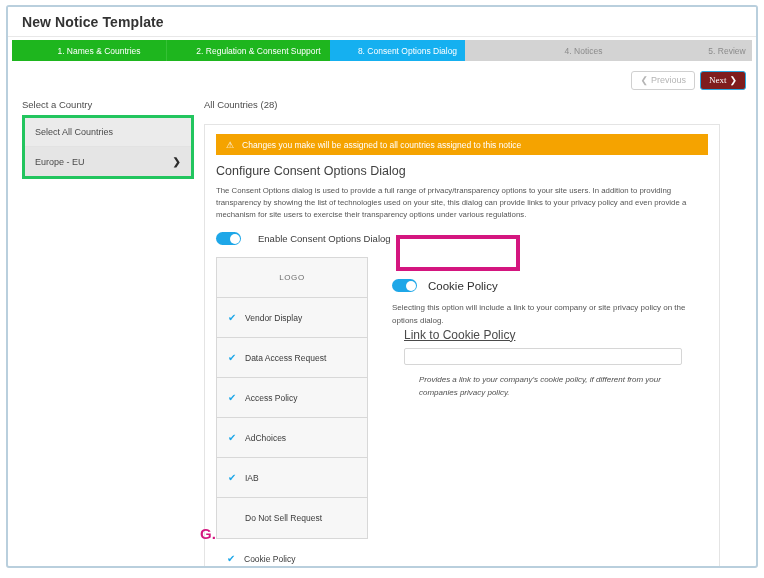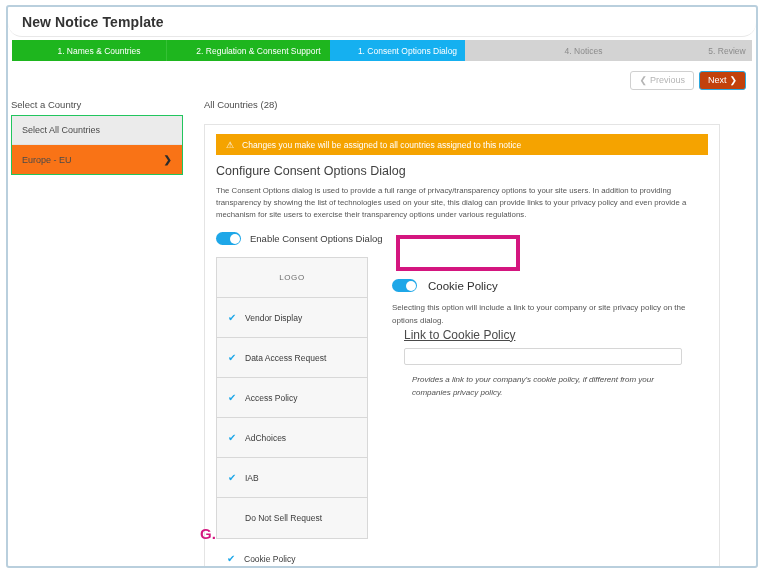--- a/index.html
+++ b/index.html
@@ -26,21 +26,20 @@
   }
 
   
   .title-bar {
     height: 30px;
     padding: 0 0 0 14px;
     display: flex;
     align-items: center;
     background: #ffffff;
     border-bottom: 1px solid #e8e8e8;
-    border-radius: 14px;
   }
   .title-text {
     font-size: 14px;
     font-weight: bold;
     color: #333333;
     letter-spacing: .1px;
   }
 
   
   .steps {
@@ -88,47 +87,48 @@
     display: inline-flex;
     align-items: center;
     gap: 3px;
   }
   .btn-prev {
     background: #ffffff;
     border: 1px solid #d0d0d0;
     color: #b5b5b5;
   }
   .btn-next {
-    background: #c2410c;
+    background: #7f1d1d;
     border: 1px solid #2aa8e0;
     color: #ffffff;
+    font-family: Liberation Serif, serif;
   }
 
   
   .body-area {
     display: flex;
     padding: 6px 0 0 0;
     height: 470px;
   }
 
   
   .left-col {
     width: 196px;
     flex: 0 0 196px;
-    padding-left: 3px;
+    padding-left: 14px;
   }
   .col-label {
     font-size: 9.5px;
     color: #4c4c4c;
     margin-bottom: 5px;
   }
   .country-list {
     width: 172px;
-    border: 1px solid #22c55e;
-    background: #f97316;
+    border: 3px solid #22c55e;
+    background: #e5e5e5;
   }
   .country-item {
     font-size: 9px;
     color: #4a4a4a;
     padding: 9px 10px;
     display: flex;
     align-items: center;
     justify-content: space-between;
     cursor: pointer;
   }
@@ -196,21 +196,21 @@
     right: 1.5px;
     top: 1.5px;
     width: 10px;
     height: 10px;
     border-radius: 50%;
     background: #ffffff;
   }
   .toggle-row {
     display: flex;
     align-items: center;
-    gap: 9px;
+    gap: 17px;
     margin-bottom: 12px;
   }
   .toggle-label { font-size: 9.5px; color: #3c3c3c; }
 
   
   .options-wrap {
     display: flex;
     gap: 0;
   }
   .options-list {
@@ -293,21 +293,21 @@
     font-size: 8px;
     font-family: "Liberation Sans", sans-serif;
     padding: 0 5px;
     color: #333;
   }
   .field-help {
     font-size: 8px;
     font-style: italic;
     color: #4f4f4f;
     line-height: 1.6;
-    margin: 9px 0 0 20px;
+    margin: 9px 0 0 27px;
     width: 282px;
   }
 
   
   .highlight-box {
     position: absolute;
     left: 388px;
     top: 228px;
     width: 124px;
     height: 36px;
@@ -333,21 +333,21 @@
 
 <div class="window-frame">
 
   <div class="title-bar">
     <span class="title-text">New Notice Template</span>
   </div>
 
   <div class="steps">
     <div class="step step-1 done">1. Names &amp; Countries</div>
     <div class="step step-2 done">2. Regulation &amp; Consent Support</div>
-    <div class="step step-3 current">1. Consent Options Dialog</div>
+    <div class="step step-3 current">8. Consent Options Dialog</div>
     <div class="step step-4 todo">4. Notices</div>
     <div class="step step-5 todo">5. Review</div>
   </div>
 
   <div class="nav-row">
     <button class="btn btn-prev">
       <span>❮</span>
       <span>Previous</span>
     </button>
     <button class="btn btn-next">

